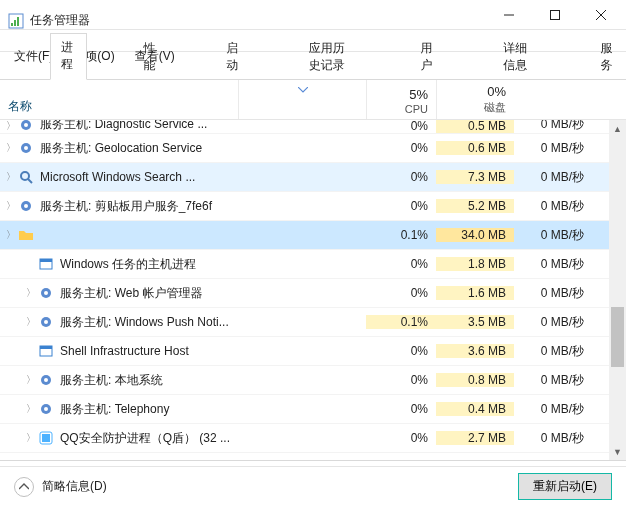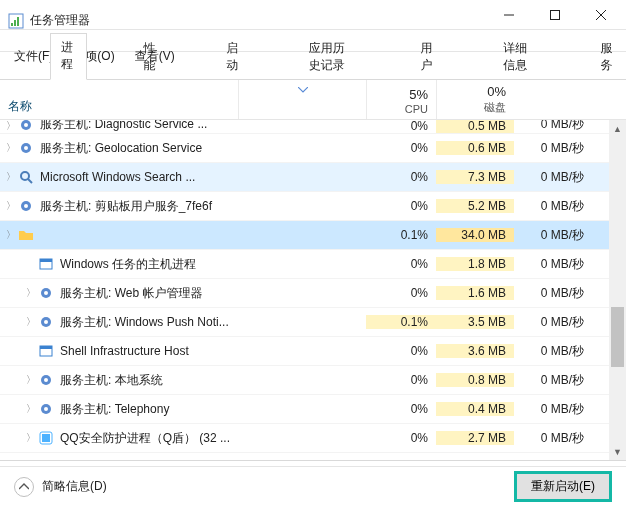--- a/index.html
+++ b/index.html
@@ -63,21 +63,21 @@
   .vscroll { position:absolute; right:0; top:0; bottom:0; width:17px; background:#f0f0f0; display:flex; flex-direction:column; align-items:center; }
   .vscroll .arrow { height:17px; width:100%; display:flex; align-items:center; justify-content:center; color:#666; font-size:9px; }
   .vscroll .track { flex:1 1 auto; width:100%; position:relative; }
   .vscroll .thumb { position:absolute; left:2px; right:2px; top:170px; height:60px; background:#c2c2c2; border-radius:0; }
 
   
   .hr-sep { height:6px; border-top:1px solid #d9d9d9; background:#fff; }
   .bottombar { height: 40px; display:flex; align-items:center; padding: 0 14px; background:#fff; border-top:1px solid #e5e5e5; }
   .fewer { display:flex; align-items:center; gap:8px; flex:1 1 auto; }
   .circle-btn { width:20px; height:20px; border:1px solid #bfbfbf; border-radius:50%; display:flex; align-items:center; justify-content:center; }
-  .btn { border:3px solid #14b8a6; background:#e1e1e1; padding:4px 14px; font-size:12px; font-family: inherit;}
+  .btn { border:1px solid #14b8a6; background:#e1e1e1; padding:4px 14px; font-size:12px; font-family: inherit;}
 
   
   .svg-gear { fill:#5b8bd0; }
   .svg-folder { fill:#ffcc4d; }
   .svg-window { fill:#3b82d0; }
   .svg-qq { fill:#4db2ff; }
 </style>
 </head>
 <body>
 

